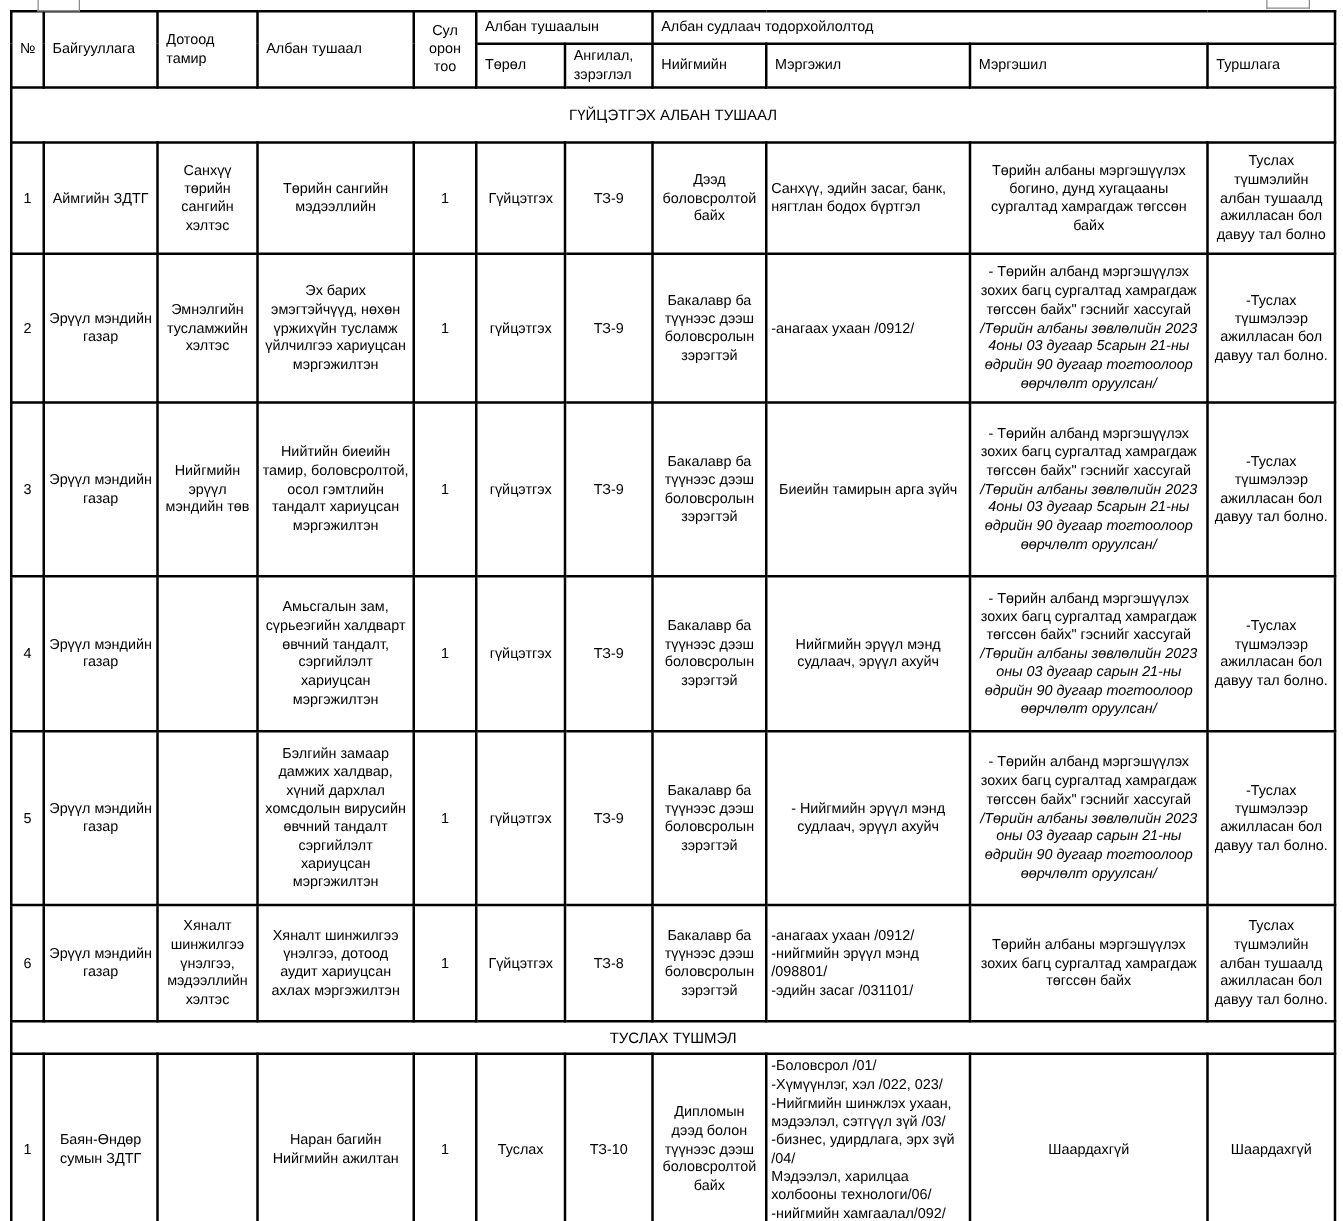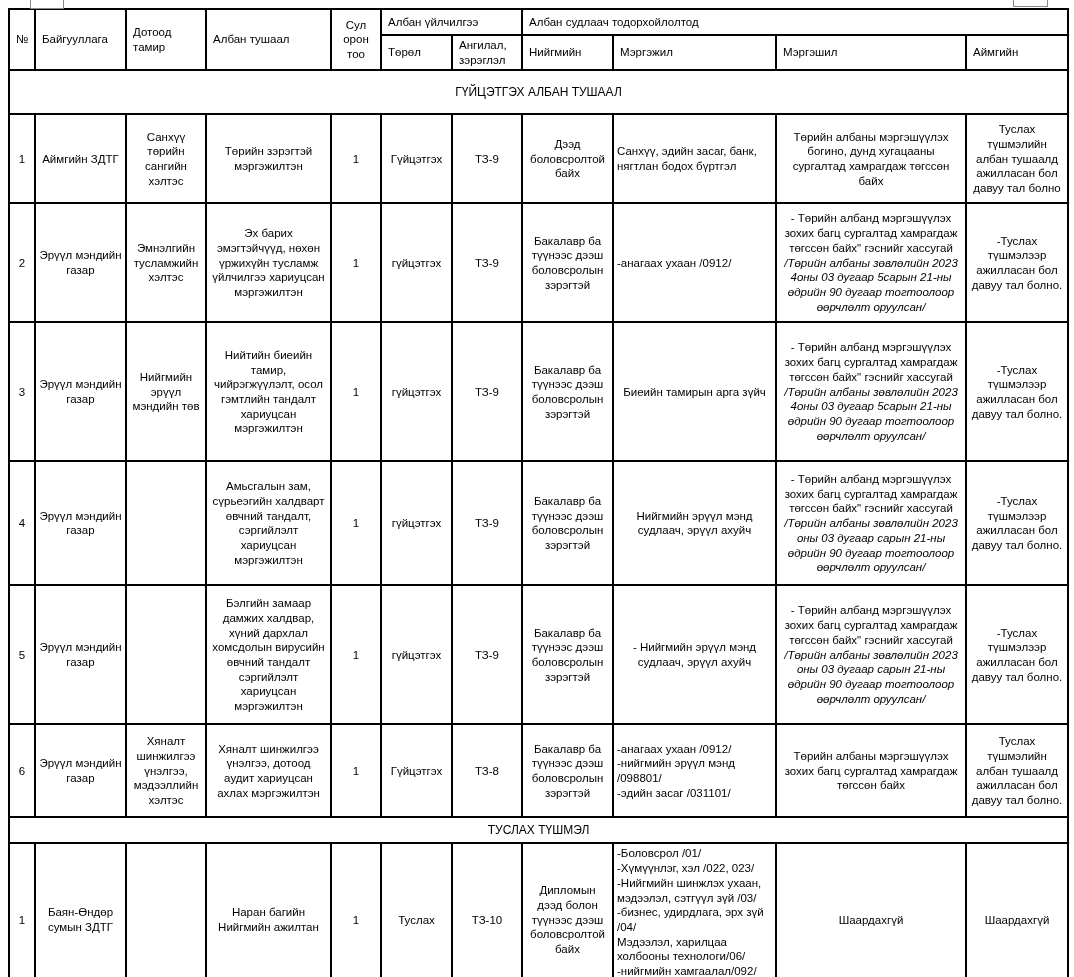--- a/index.html
+++ b/index.html
@@ -59,42 +59,42 @@
       <col style="width:190px">
         <col style="width:102px">
     </colgroup>
     <thead>
       <tr class="hdr1">
         <th rowspan="2">№</th>
         <th rowspan="2">Байгууллага</th>
         <th rowspan="2">Дотоод тамир</th>
         <th rowspan="2">Албан тушаал</th>
         <th rowspan="2" class="ctr">Сул орон тоо</th>
-        <th colspan="2">Албан үйлчилгээ</th>
+        <th colspan="2">Албан тушаалын</th>
         <th colspan="4">Албан судлаач тодорхойлолтод</th>
       </tr>
       <tr class="hdr2">
         <th>Төрөл</th>
         <th>Ангилал, зэрэглэл</th>
         <th>Нийгмийн</th>
         <th>Мэргэжил</th>
         <th>Мэргэшил</th>
-        <th>Аймгийн</th>
+        <th>Туршлага</th>
       </tr>
     </thead>
     <tbody>
       <tr class="secrow1">
         <td class="sec" colspan="11">ГҮЙЦЭТГЭХ АЛБАН ТУШААЛ</td>
       </tr>
 
       <tr class="r1">
         <td>1</td>
         <td>Аймгийн ЗДТГ</td>
         <td>Санхүү төрийн сангийн хэлтэс</td>
-        <td>Төрийн зэрэгтэй мэргэжилтэн</td>
+        <td>Төрийн сангийн мэдээллийн</td>
         <td>1</td>
         <td>Гүйцэтгэх</td>
         <td>ТЗ-9</td>
         <td>Дээд боловсролтой байх</td>
         <td class="al">Санхүү, эдийн засаг, банк, нягтлан бодох бүртгэл</td>
         <td>Төрийн албаны мэргэшүүлэх богино, дунд хугацааны сургалтад хамрагдаж төгссөн байх</td>
         <td>Туслах түшмэлийн албан тушаалд ажилласан бол давуу тал болно</td>
       </tr>
 
       <tr class="r2">
@@ -108,21 +108,21 @@
         <td>Бакалавр ба түүнээс дээш боловсролын зэрэгтэй</td>
         <td class="al">-анагаах ухаан /0912/</td>
         <td><span>- Төрийн албанд мэргэшүүлэх зохих багц сургалтад хамрагдаж төгссөн байх" гэснийг хассугай</span><span class="note">/Төрийн албаны зөвлөлийн 2023 4оны 03 дугаар 5сарын 21-ны өдрийн 90 дугаар тогтоолоор өөрчлөлт оруулсан/</span></td>
         <td>-Туслах түшмэлээр ажилласан бол давуу тал болно.</td>
       </tr>
 
       <tr class="r3">
         <td>3</td>
         <td>Эрүүл мэндийн газар</td>
         <td>Нийгмийн эрүүл мэндийн төв</td>
-        <td>Нийтийн биеийн тамир, чийрэгжүүлэлт, осол гэмтлийн тандалт хариуцсан мэргэжилтэн</td>
+        <td>Нийтийн биеийн тамир, боловсролтой, осол гэмтлийн тандалт хариуцсан мэргэжилтэн</td>
         <td>1</td>
         <td>гүйцэтгэх</td>
         <td>ТЗ-9</td>
         <td>Бакалавр ба түүнээс дээш боловсролын зэрэгтэй</td>
         <td>Биеийн тамирын арга зүйч</td>
         <td><span>- Төрийн албанд мэргэшүүлэх зохих багц сургалтад хамрагдаж төгссөн байх" гэснийг хассугай</span><span class="note">/Төрийн албаны зөвлөлийн 2023 4оны 03 дугаар 5сарын 21-ны өдрийн 90 дугаар тогтоолоор өөрчлөлт оруулсан/</span></td>
         <td>-Туслах түшмэлээр ажилласан бол давуу тал болно.</td>
       </tr>
 
       <tr class="r4">

